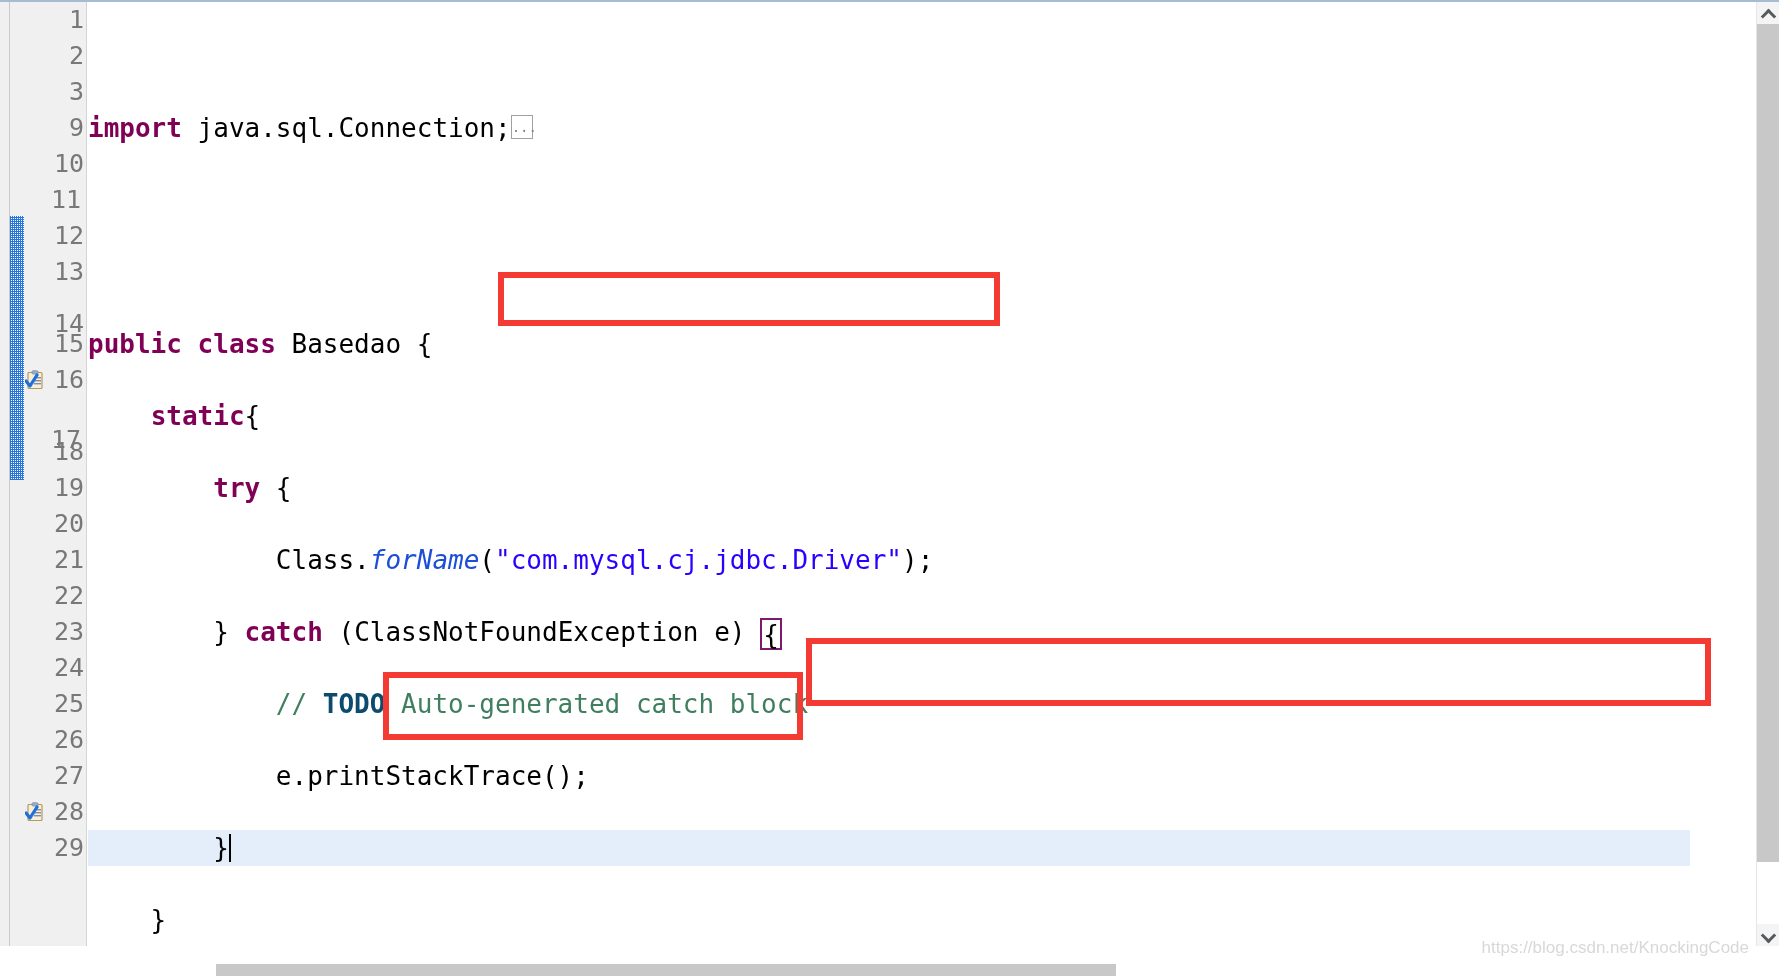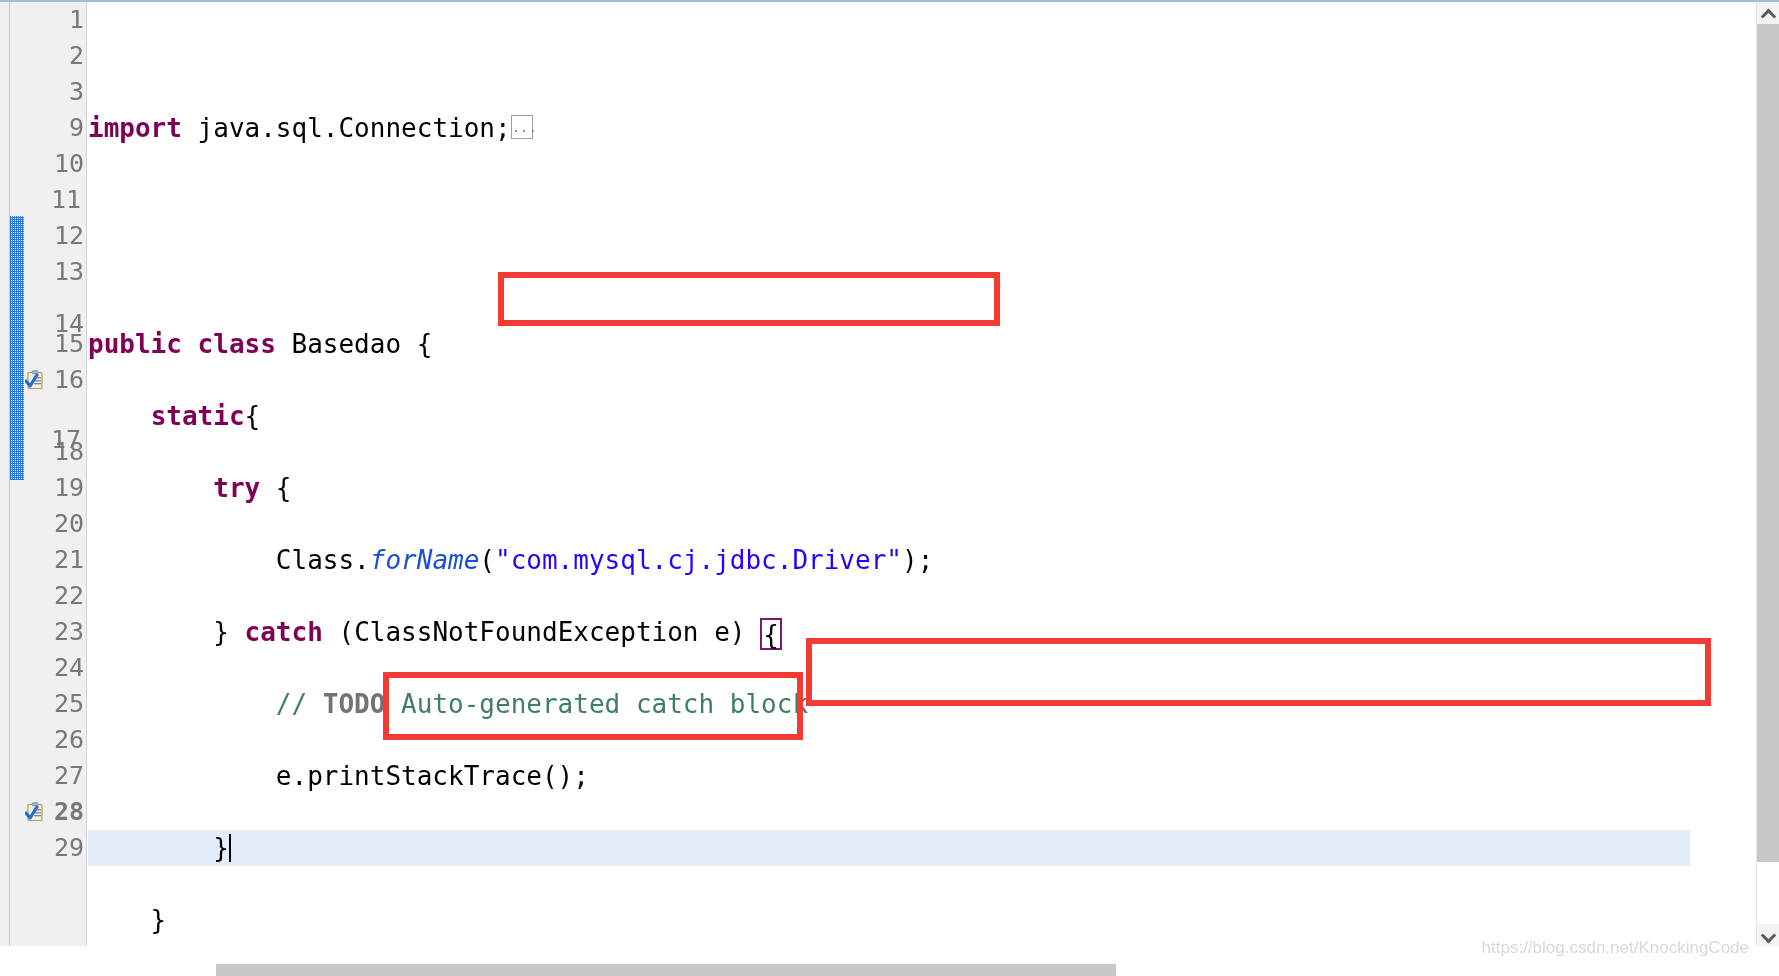--- a/index.html
+++ b/index.html
@@ -151,21 +151,21 @@
     letter-spacing: 0px;
   }
   .line.current {
     background: #e4eefb;
   }
 
   
   .kw   { color: #7f0055; font-weight: bold; }
   .str  { color: #2a00ff; }
   .cmt  { color: #3f7f5f; }
-  .todo { color: #737373; font-weight: bold; }
+  .todo { color: #0c4a6e; font-weight: bold; }
   .mth  { color: #1d4ed8; font-style: italic; }
   .pln  { color: #000000; }
 
   
   .ellipsis-box {
     display: inline-block;
     border: 1px solid #a0a0a0;
     background: #ffffff;
     color: #808080;
     font-size: 14px;
@@ -340,21 +340,21 @@
       <div class="lineno" style="top: 432px;">18</div>
       <div class="lineno" style="top: 468px;">19</div>
       <div class="lineno" style="top: 504px; text-align: right;">20</div>
       <div class="lineno" style="top: 540px;">21</div>
       <div class="lineno" style="top: 576px;">22</div>
       <div class="lineno" style="top: 612px;">23</div>
       <div class="lineno" style="top: 648px;">24</div>
       <div class="lineno" style="top: 684px;">25</div>
       <div class="lineno" style="top: 720px;">26</div>
       <div class="lineno" style="top: 756px;">27</div>
-      <div class="lineno" style="top: 792px; font-weight: bold;">28</div>
+      <div class="lineno" style="top: 792px;">28</div>
       <div class="lineno" style="top: 828px;">29</div>
     </div>
 
   <div class="fold-col" id="fold-col">
       <div class="fold-widget plus" style="top: 82px;"></div>
       <div class="fold-widget" style="top: 226px;"></div>
       <div class="fold-widget" style="top: 550px;"></div>
     </div>
 
   <div id="code">

